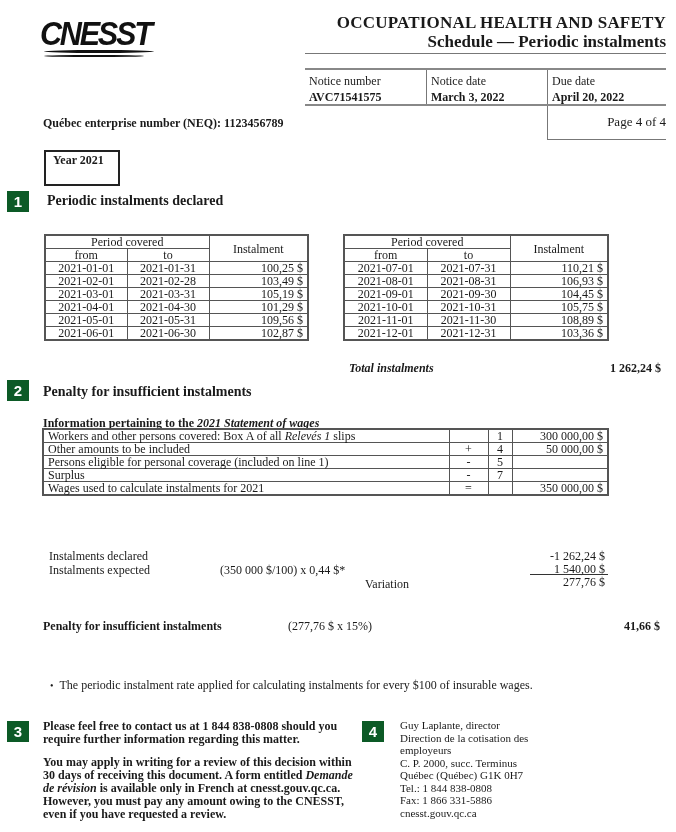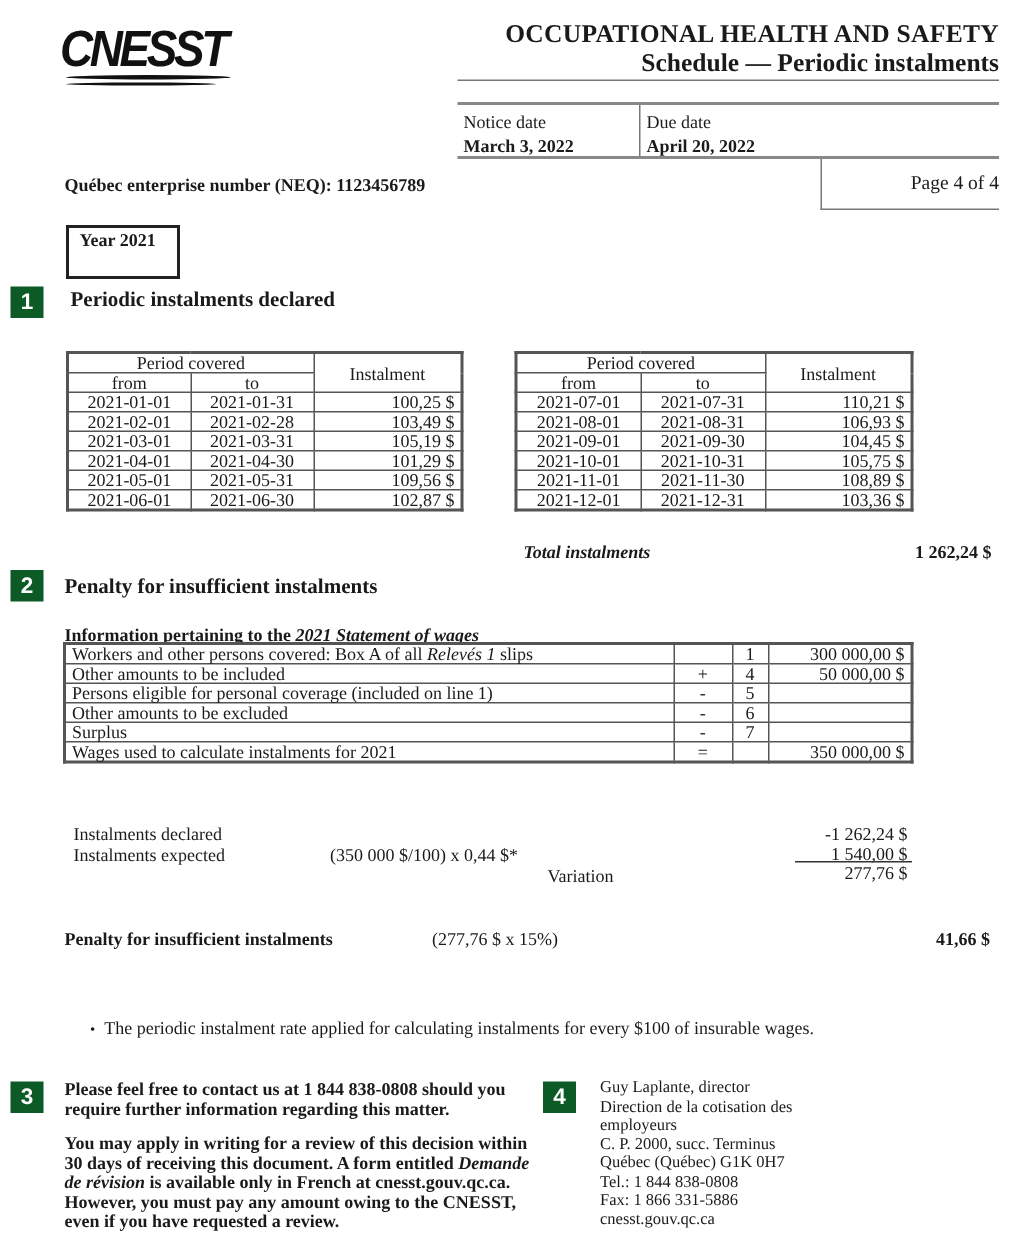--- a/index.html
+++ b/index.html
@@ -45,39 +45,43 @@
   .info-title { left: 43px; top: 416px; font-size: 12px; font-weight: bold; }
   .info-title .u { text-decoration: underline; }
   table.wages { border-collapse: collapse; font-size: 12px; border: 2px solid #555; }
   table.wages td { border: 1px solid #555; height: 13px; line-height: 12px; padding: 0 4px; }
   table.wages .c { text-align: center; }
   table.wages .r { text-align: right; }
 
   .calc { font-size: 12px; }
   .calc-rule { left: 530px; top: 574px; width: 78px; height: 1px; background: #333; }
 
-  .footnote { left: 60px; top: 678px; font-size: 12px; }
+  .footnote { left: 50px; top: 678px; font-size: 12px; }
   .footnote .dot { font-size: 10px; margin-right: 6px; }
 
   .contact { left: 43px; top: 720px; width: 310px; font-size: 12px; font-weight: bold; line-height: 13px; }
   .review { left: 43px; top: 756px; width: 320px; font-size: 12px; font-weight: bold; line-height: 13px; }
   .address { left: 400px; top: 719px; width: 170px; font-size: 11px; line-height: 12.5px; }
 </style>
 </head>
 <body>
 
 <div class="abs logo">CNESST</div>
 <div class="abs logo-swoosh1"></div>
 <div class="abs logo-swoosh2"></div>
 
 <div class="abs title1">OCCUPATIONAL HEALTH AND SAFETY</div>
 <div class="abs title2">Schedule — Periodic instalments</div>
 <div class="abs title-rule"></div>
 
 <div class="abs notice-table">
+  <div class="notice-cell" style="width:121px;">
+    <div class="lbl">Notice number</div>
+    <div class="val">AVC71541575</div>
+  </div>
   <div class="notice-cell" style="width:121px;">
     <div class="lbl">Notice date</div>
     <div class="val">March 3, 2022</div>
   </div>
   <div class="notice-cell" style="flex:1;">
     <div class="lbl">Due date</div>
     <div class="val">April 20, 2022</div>
   </div>
 </div>
 <div class="abs page-box">Page 4 of 4</div>
@@ -215,26 +219,20 @@
       <tr>
         <td>Other amounts to be included</td>
         <td class="c">+</td>
         <td class="c">4</td>
         <td class="r">50 000,00 $</td>
       </tr>
       <tr>
         <td>Persons eligible for personal coverage (included on line 1)</td>
         <td class="c">-</td>
         <td class="c">5</td>
-        <td class="r"></td>
-      </tr>
-      <tr>
-        <td>Other amounts to be excluded</td>
-        <td class="c">-</td>
-        <td class="c">6</td>
         <td class="r"></td>
       </tr>
       <tr>
         <td>Surplus</td>
         <td class="c">-</td>
         <td class="c">7</td>
         <td class="r"></td>
       </tr>
       <tr>
         <td>Wages used to calculate instalments for 2021</td>

